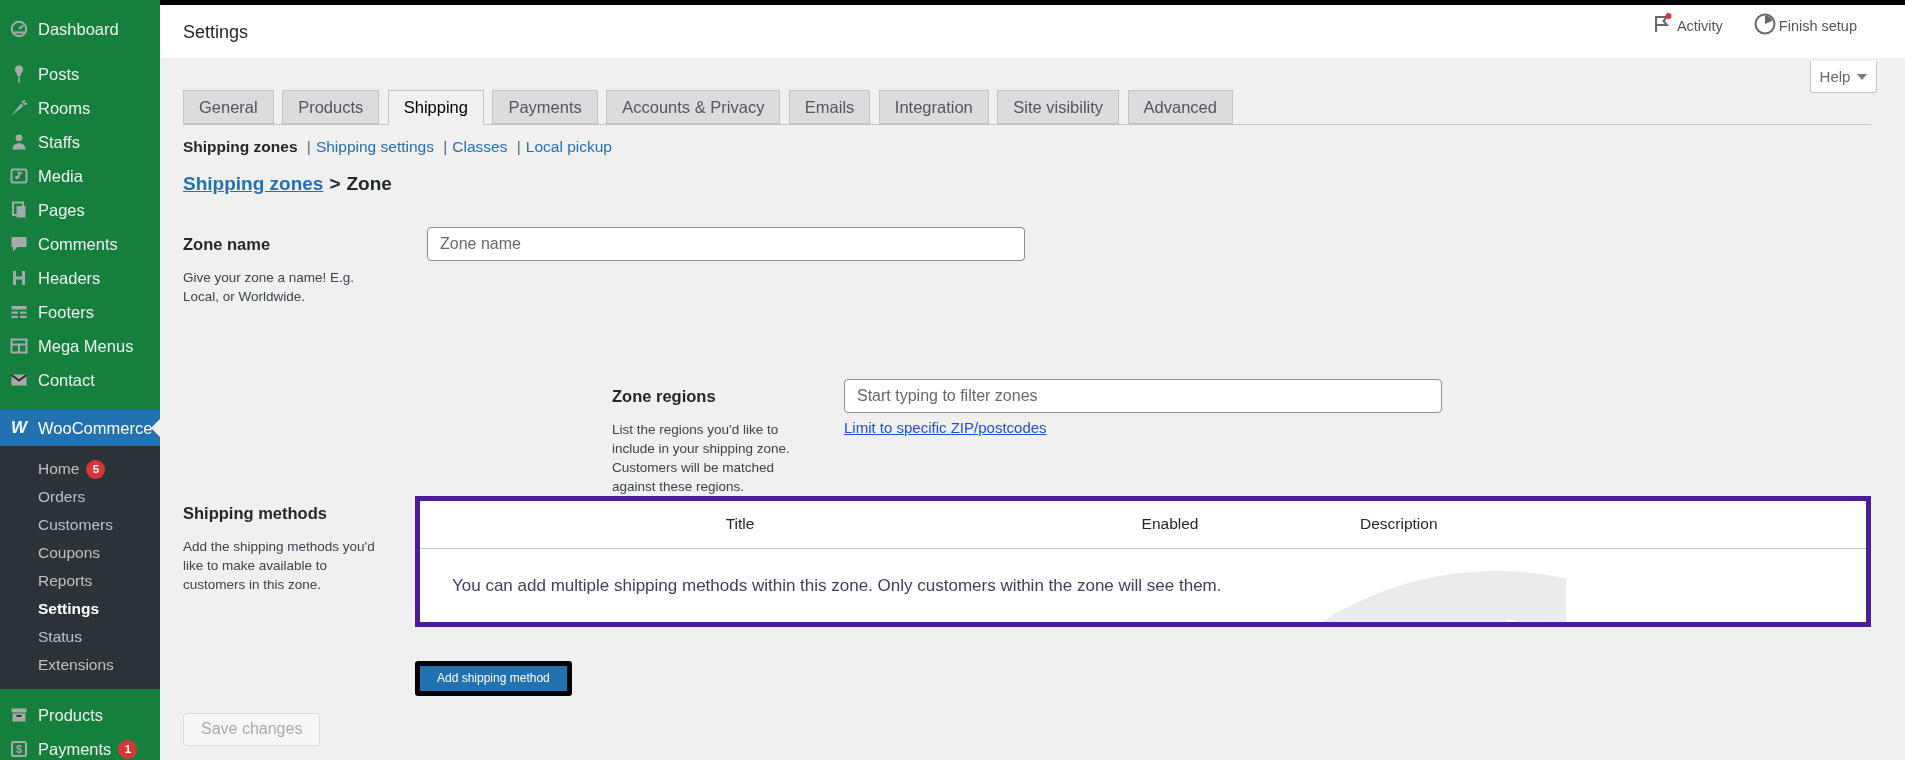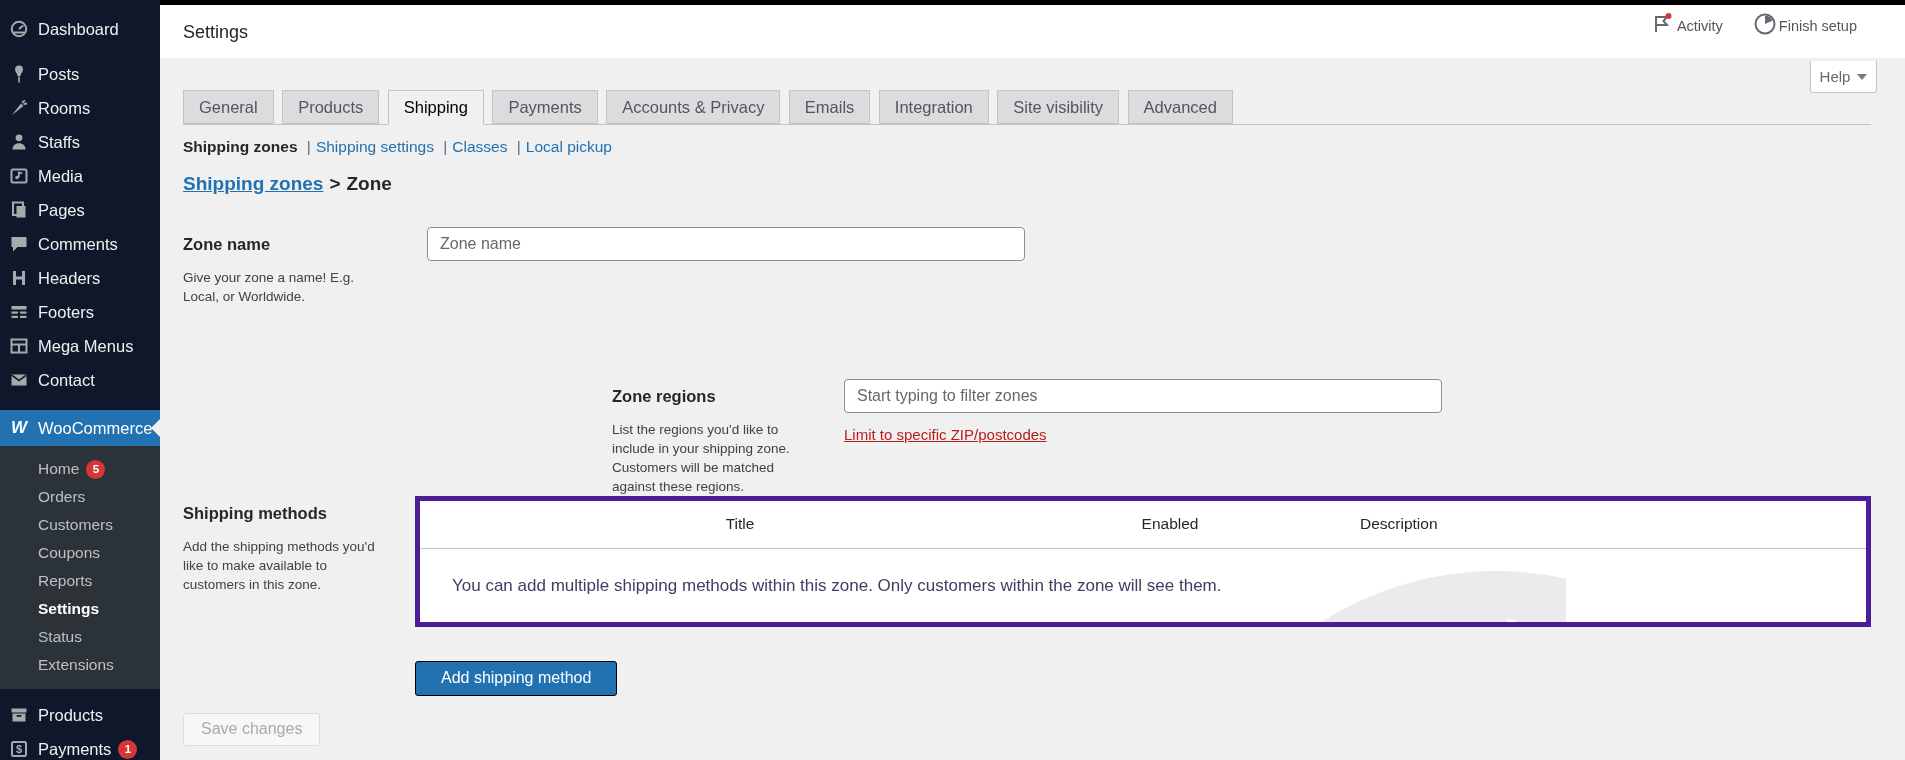--- a/index.html
+++ b/index.html
@@ -7,21 +7,21 @@
   body {
     font-family:"Liberation Sans", sans-serif;
     background:#f0f0f1;
     position:relative;
     overflow:hidden;
     color:#3c434a;
   }
   .top-strip { position:absolute; left:0; top:0; width:1905px; height:5px; background:#000; z-index:5; }
 
   
-  .sidebar { position:absolute; left:0; top:0; width:160px; height:760px; background:#0f172a; z-index:10; }
+  .sidebar { position:absolute; left:0; top:0; width:160px; height:760px; background:#15803d; z-index:10; }
   .menu-top { padding-top:12px; }
   .menu-item {
     display:flex; align-items:center; height:34px; color:#f0f0f1;
     font-size:16.5px; cursor:pointer;
   }
   .menu-item .mi-icon { width:38px; min-width:38px; display:flex; justify-content:center; align-items:center; }
   .menu-item.sep-after { margin-bottom:11px; }
   .wc-item {
     position:relative; display:flex; align-items:center; height:36px; margin-top:13px;
     background:#2271b1; color:#fff; font-size:16.5px; font-weight:400; cursor:pointer;
@@ -89,35 +89,35 @@
   .row-desc { margin-top:14px; font-size:13.5px; line-height:19px; color:#3c434a; width:205px; }
   .row-1 { margin-top:32px; min-height:152px;gap:12px; }
   .row-2 { min-height:114px;justify-content:center; }
   .row-3 { }
 
   .text-input {
     width:598px; height:34px; border:1px solid #8c8f94; border-radius:4px; background:#fff;
     padding:0 12px; font-size:16px; font-family:"Liberation Sans", sans-serif; color:#2c3338;
   }
   .text-input::placeholder { color:#646970; opacity:1; }
-  .postcode-link { display:inline-block; margin-top:13px; font-size:15px; color:#b91c1c; text-decoration:underline; cursor:pointer; }
+  .postcode-link { display:inline-block; margin-top:6px; font-size:15px; color:#1d4ed8; text-decoration:underline; cursor:pointer; }
 
   
   .methods-table { width:1456px; background:#fff; border:5px solid #4c1d95; }
   .mt-header { display:grid; grid-template-columns:640px 220px 1fr; height:47px; align-items:center; }
   .mt-th { font-size:15.5px; font-weight:500; color:#23282d; text-align:center; }
   .mt-th.th-desc { text-align:left; padding-left:80px; }
   .mt-body { position:relative; height:74px; border-top:1px solid #c3c4c7; overflow:hidden; }
   .empty-state { position:relative; z-index:2; line-height:74px; padding-left:32px; font-size:17px; color:#413d61; }
   .watermark { position:absolute; right:300px; top:6px; z-index:1; }
 
   .add-method-btn {
-    margin-top:34px; margin-left:232px; height:35px; padding:0 25px;
-    background:#2271b1; color:#fff; border:1px solid #000000; border-radius:3px;
-    font-size:16px; font-family:"Liberation Sans", sans-serif; cursor:pointer;
+    margin-top:34px; margin-left:232px; height:35px; padding:0 17px;
+    background:#2271b1; color:#fff; border:5px solid #000000; border-radius:3px;
+    font-size:12px; font-family:"Liberation Sans", sans-serif; cursor:pointer;
   }
   .save-btn {
     margin-top:17px; height:33px; padding:0 17px;
     background:#f6f7f7; color:#a7aaad; border:1px solid #dcdcde; border-radius:3px;
     font-size:16px; font-family:"Liberation Sans", sans-serif; cursor:default;
   }
 </style>
 </head>
 <body>
 

